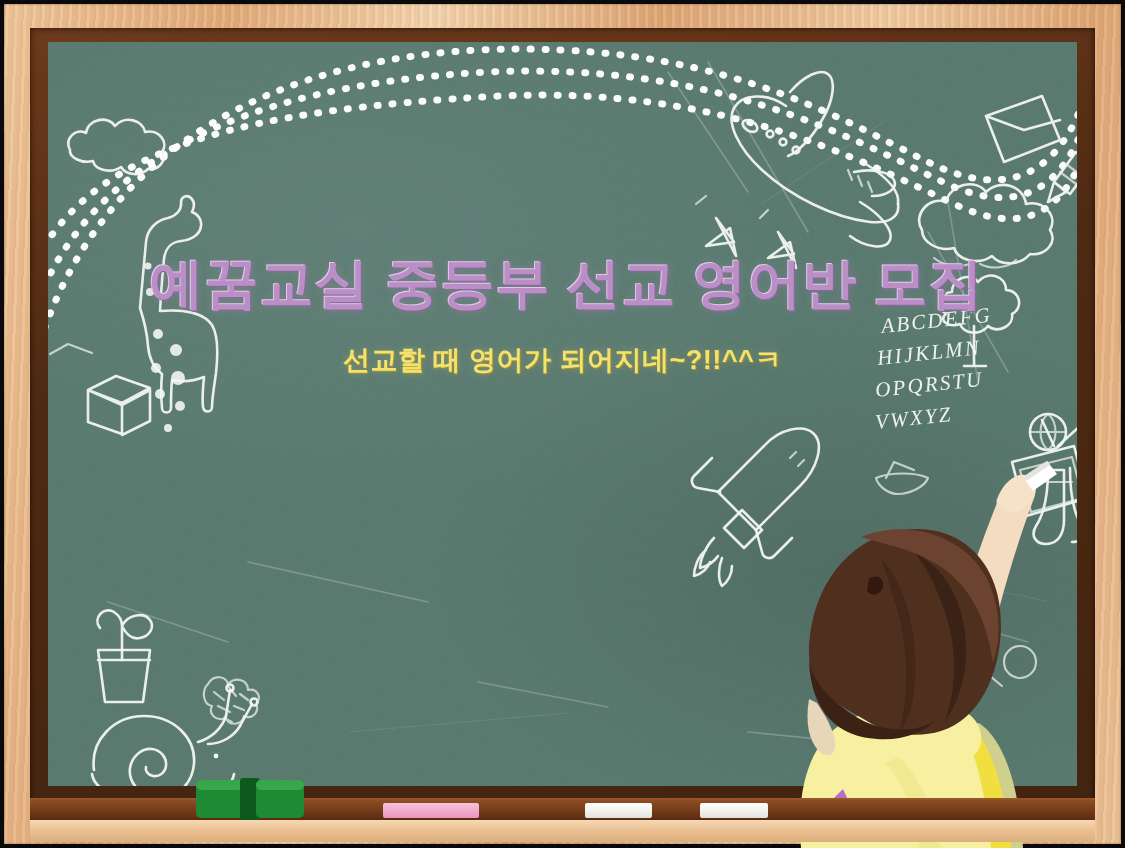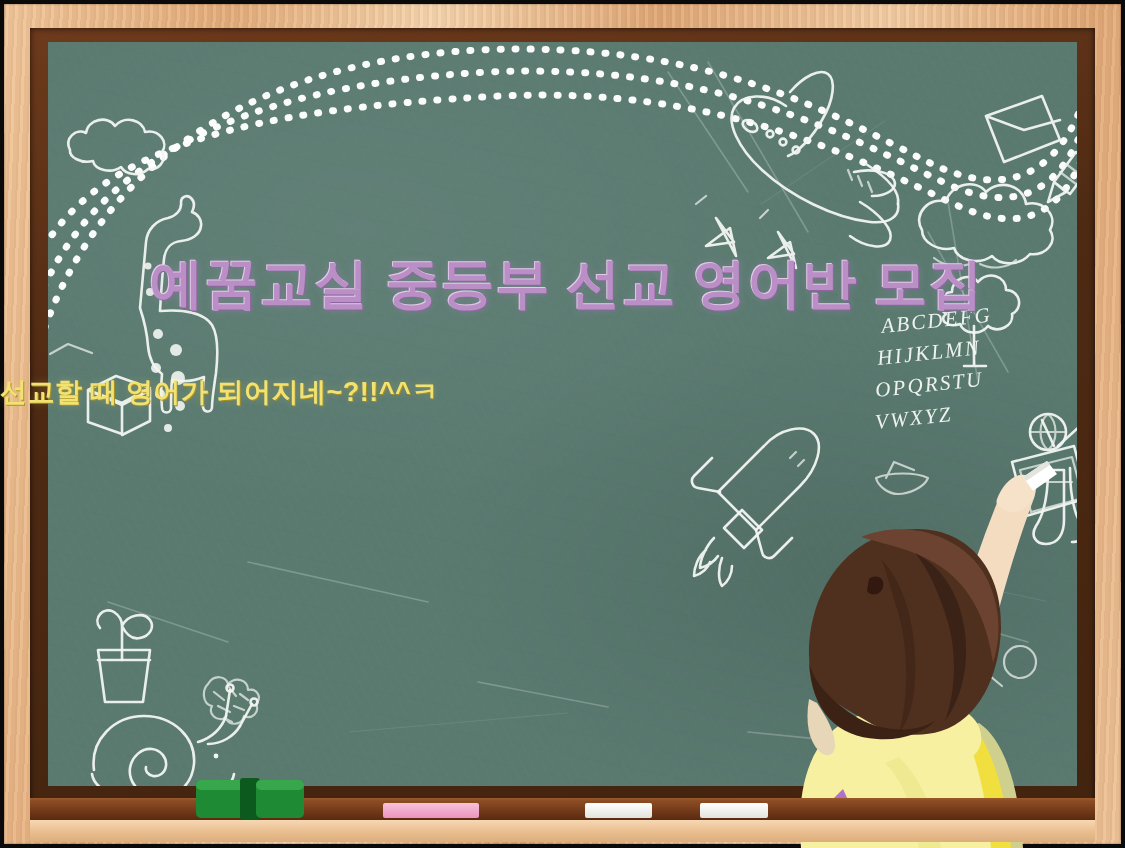--- a/index.html
+++ b/index.html
@@ -32,21 +32,21 @@
       repeating-linear-gradient(63deg,rgba(255,255,255,.035) 0 1px,rgba(0,0,0,0) 1px 9px),
       repeating-linear-gradient(-48deg,rgba(255,255,255,.028) 0 1px,rgba(0,0,0,0) 1px 14px),
       repeating-linear-gradient(12deg,rgba(0,0,0,.035) 0 1px,rgba(0,0,0,0) 1px 23px);}
   .board svg.doodles{position:absolute;left:0;top:0;width:100%;height:100%;}
 
   
   .title-wrap{position:absolute;left:0;right:0;top:248px;text-align:center;z-index:6;}
   .title{display:inline-block;font-size:54px;font-weight:bold;letter-spacing:1px;
     color:#b98fc6;
     text-shadow:-1px -1px 0 #e5c8ec, 1px 1px 0 #8e66a0, 0 0 10px rgba(200,160,220,.25);margin-left:8px;}
-  .subtitle-wrap{position:absolute;left:0;right:0;top:374px;z-index:6;}
+  .subtitle-wrap{position:absolute;left:0;right:0;top:342px;text-align:center;z-index:6;}
   .subtitle{display:inline-block;font-size:27px;font-weight:bold;letter-spacing:.5px;
     color:#f2e271;text-shadow:1px 1px 0 #a89024,0 0 8px rgba(245,230,120,.25);}
 
   
   .child{position:absolute;right:0px;bottom:0px;width:360px;height:415px;z-index:5;}
 
   
   .ledge{position:absolute;left:30px;right:30px;bottom:26px;height:20px;
     background:linear-gradient(180deg,#8a4a22 0%,#6d3617 55%,#53270f 100%);z-index:7;}
   .ledge-top{position:absolute;left:30px;right:30px;bottom:44px;height:6px;

